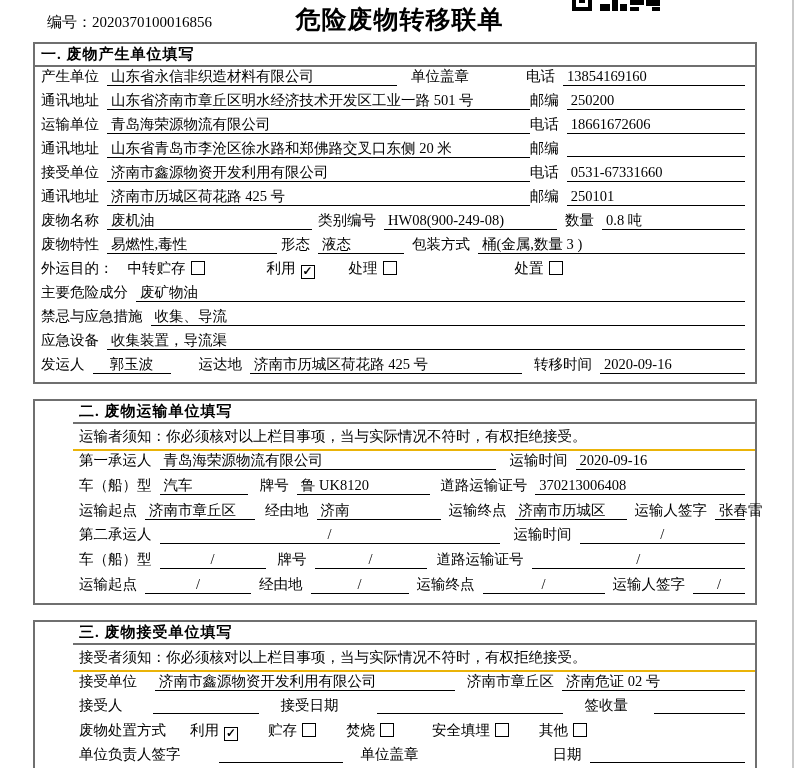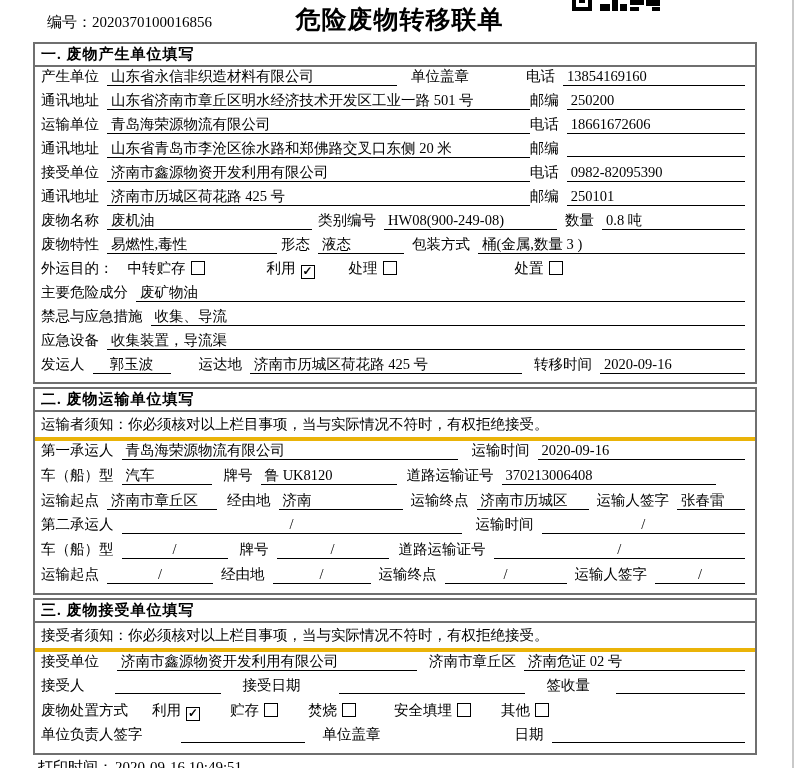--- a/index.html
+++ b/index.html
@@ -5,23 +5,23 @@
   * { margin:0; padding:0; box-sizing:border-box; }
   html,body { width:796px; height:768px; background:#ffffff; overflow:hidden; }
   body { font-family:"Liberation Serif","DejaVu Serif",serif; color:#000; position:relative; font-size:14.5px; }
   .window-edge { position:absolute; right:2px; top:0; width:2px; height:768px; background:#c9c9c9; }
   .doc { position:absolute; left:33px; top:0; width:724px; }
   .top { position:relative; height:42px;margin-left:9px; }
   .serial { position:absolute; left:5px; top:13px; font-size:15px; white-space:nowrap; }
   .doc-title { position:absolute; left:0; right:0; top:3px; text-align:center; font-size:25px; font-weight:bold; letter-spacing:1px; }
   .qr { position:absolute; left:530px; top:0; width:90px; height:11px; }
   .box { border:2px solid #6f6f6f; background:#fff; }
-  .box + .box { margin-top:3px; }
+  .box + .box { margin-top:15px;padding-left:38px; }
   .box-header { font-weight:bold; font-size:15px; line-height:18px; padding:1px 6px 2px; border-bottom:2px solid #6f6f6f; letter-spacing:1px; }
-  .note { padding:3px 6px 4px; line-height:18px; border-bottom:4px solid #eab308; }
+  .note { padding:3px 6px 4px; line-height:18px; border-bottom:2px solid #eab308; }
   .box-body { padding:1px 10px 2px 6px; }
   .row { display:flex; align-items:flex-start; white-space:nowrap; padding-bottom:3px; }
   .s1 .row { height:24px; }
   .s2 .row { height:24.8px; }
   .s3 .row { height:24.5px; }
   .lbl { margin-right:8px; line-height:17px; }
   .val { border-bottom:1px solid #000; line-height:17px; padding:0 4px; min-width:16px; min-height:17px; }
   .val.c { text-align:center; }
   .fill { flex:1; }
   .cb { display:inline-block; width:14px; height:14px; border:1.5px solid #000; line-height:11px; text-align:center; font-size:12px; font-weight:bold; vertical-align:-2px; margin-left:5px; }
@@ -79,21 +79,21 @@
       <div class="row">
         <span class="lbl">通讯地址</span>
         <span class="val" style="width:432px">山东省青岛市李沧区徐水路和郑佛路交叉口东侧 20 米</span>
         <span class="lbl" style="margin-left:auto">邮编</span>
         <span class="val" style="width:182px"></span>
       </div>
       <div class="row">
         <span class="lbl">接受单位</span>
         <span class="val" style="width:432px">济南市鑫源物资开发利用有限公司</span>
         <span class="lbl" style="margin-left:auto">电话</span>
-        <span class="val" style="width:182px">0982-82095390</span>
+        <span class="val" style="width:182px">0531-67331660</span>
       </div>
       <div class="row">
         <span class="lbl">通讯地址</span>
         <span class="val" style="width:432px">济南市历城区荷花路 425 号</span>
         <span class="lbl" style="margin-left:auto">邮编</span>
         <span class="val" style="width:182px">250101</span>
       </div>
       <div class="row">
         <span class="lbl">废物名称</span>
         <span class="val" style="width:205px">废机油</span>

